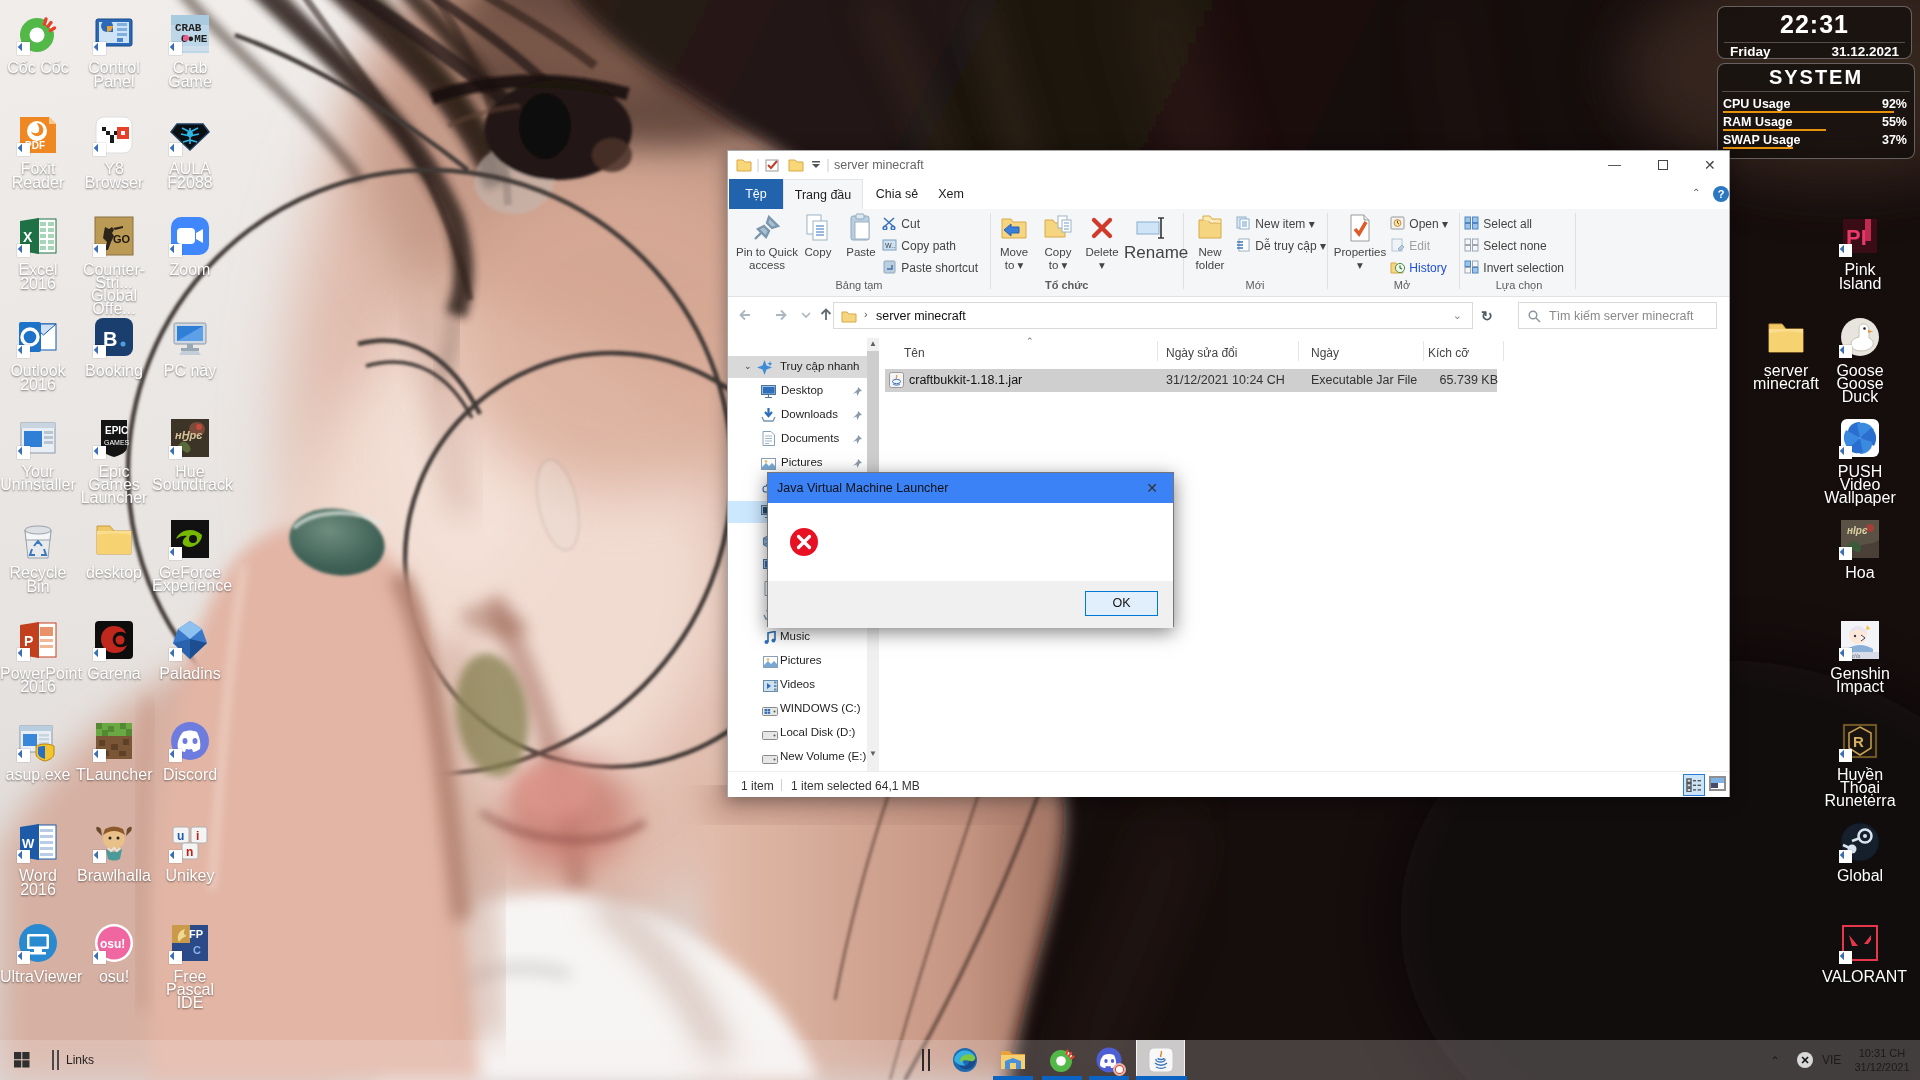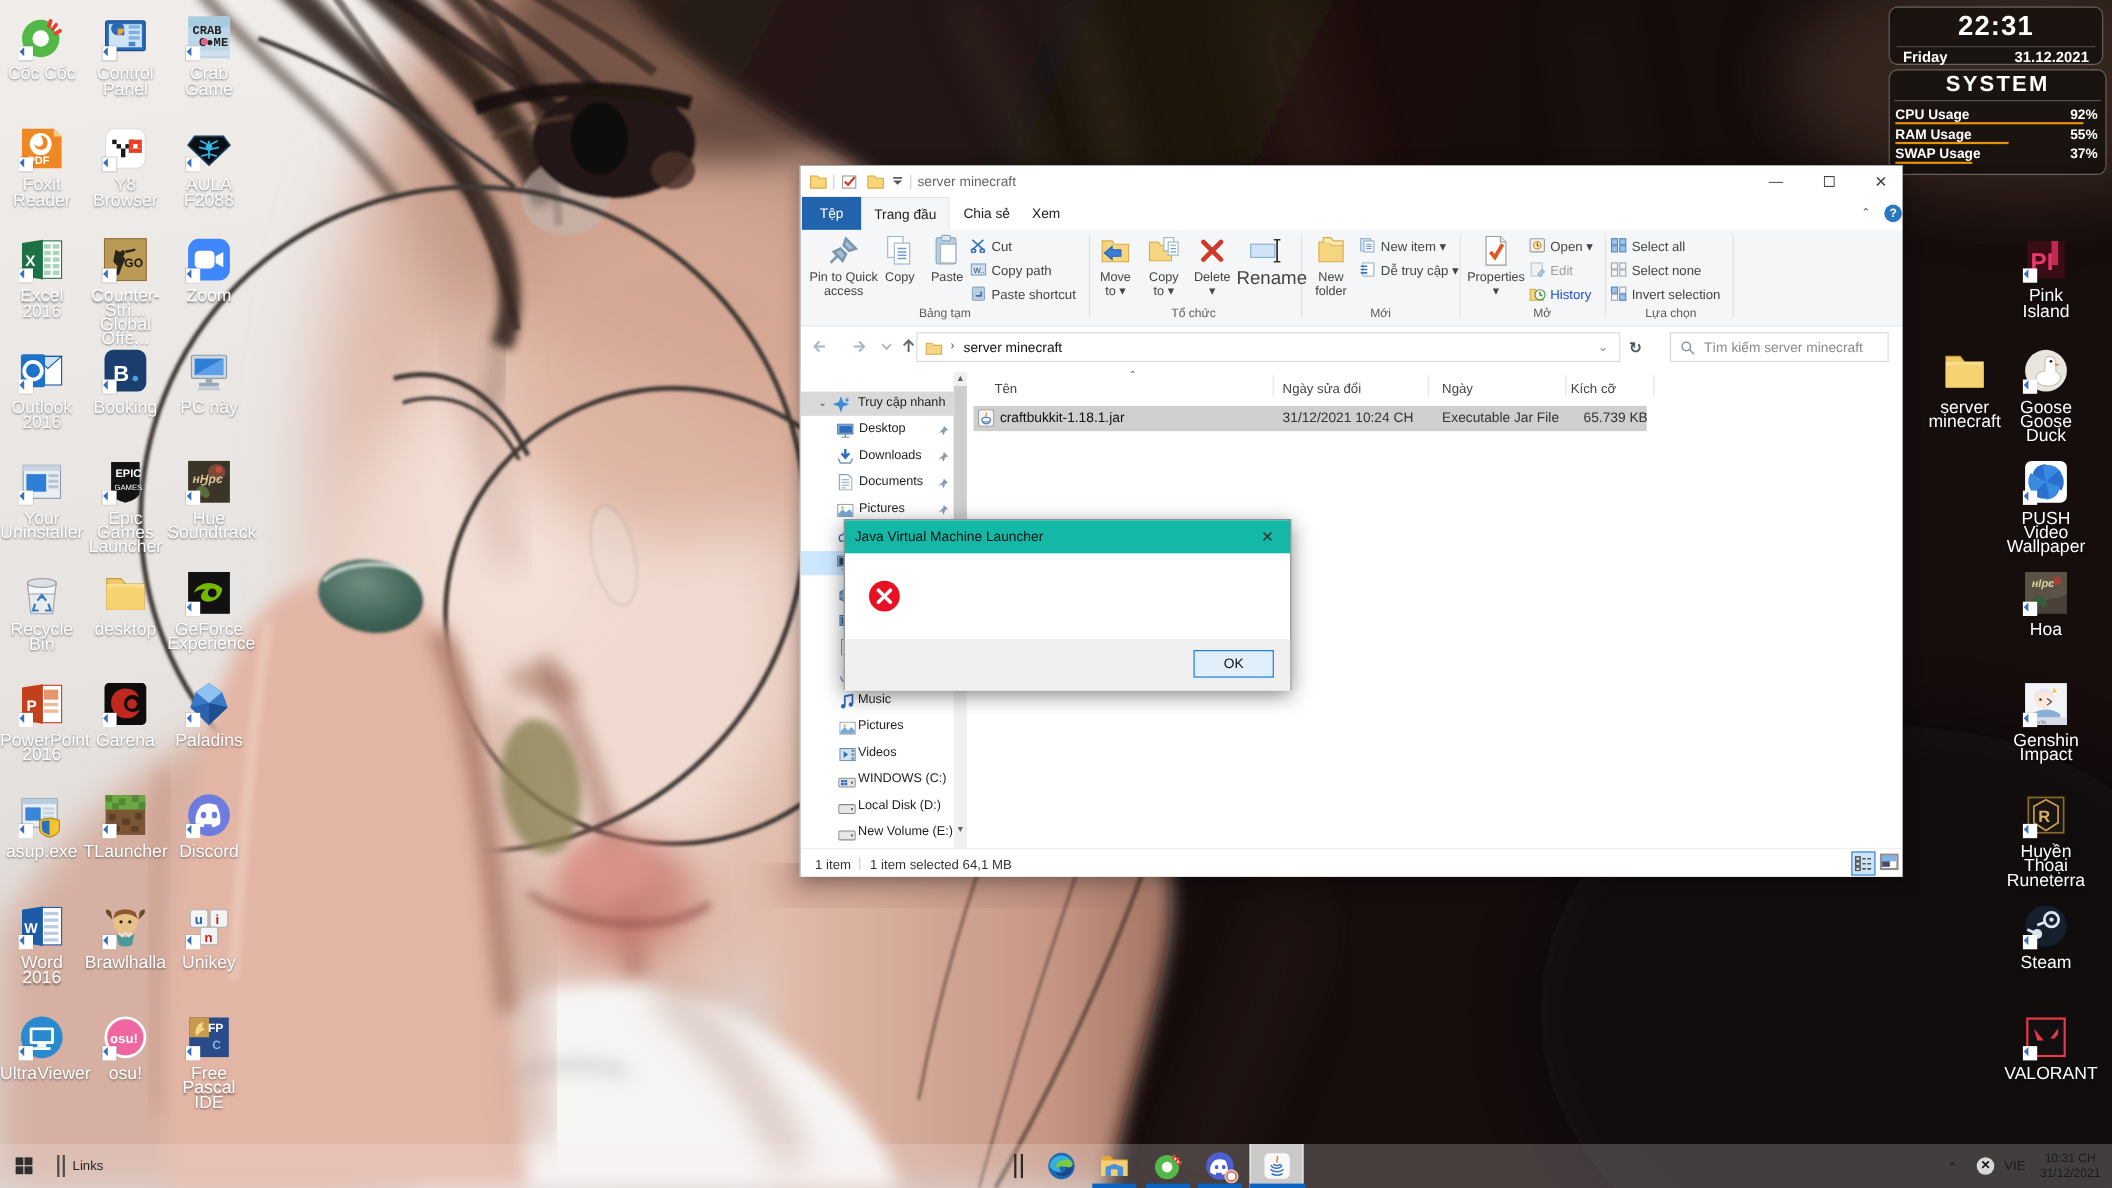--- a/index.html
+++ b/index.html
@@ -640,21 +640,21 @@
       <div class="ic">
   <svg width="42" height="42" viewBox="0 0 42 42">
           <circle cx="21" cy="21" r="19" fill="#16202d"></circle>
           <circle cx="21" cy="21" r="19" fill="none" stroke="#0d141d"></circle>
           <circle cx="26" cy="15" r="6.5" fill="none" stroke="#d8e4f0" stroke-width="2.5"></circle>
           <circle cx="26" cy="15" r="2" fill="#d8e4f0"></circle>
           <circle cx="13" cy="28" r="4.5" fill="#d8e4f0"></circle>
           <path d="M4,24 l9,4 m0,-8 l8,-3" stroke="#d8e4f0" stroke-width="2.5"></path>
         </svg>
   <div class="sc"></div></div>
-      <div class="lb">Steam</div>
+      <div class="lb">Global</div>
     </div>
 <div class="dicon" style="left:1822px; top:922px;">
       <div class="ic">
   <svg width="42" height="42" viewBox="0 0 42 42">
           <rect x="4" y="4" width="34" height="34" fill="#120f10" stroke="#e8374a" stroke-width="2"></rect>
           <path d="M10,13 l9,11 -6,0 Z" fill="#e8374a"></path>
           <path d="M32,13 l-7,9 4,0 3,-4 Z" fill="#e8374a"></path>
         </svg>
   <div class="sc"></div></div>
       <div class="lb">VALORANT</div>
@@ -692,21 +692,21 @@
 
   <div style="position:absolute; left:0; top:58px; width:100%; height:88px; background:#f5f6f7; border-bottom:1px solid #e2e2e2;">
 
     <div style="position:absolute; left:262px; top:4px; width:1px; height:76px; background:#e0e0e0;"></div>
     <div style="position:absolute; left:455px; top:4px; width:1px; height:76px; background:#e0e0e0;"></div>
     <div style="position:absolute; left:599px; top:4px; width:1px; height:76px; background:#e0e0e0;"></div>
     <div style="position:absolute; left:731px; top:4px; width:1px; height:76px; background:#e0e0e0;"></div>
     <div style="position:absolute; left:847px; top:4px; width:1px; height:76px; background:#e0e0e0;"></div>
 
     <div style="position:absolute; left:91px; top:70px; width:80px; text-align:center; color:#5c5c5c; font-size:11px;">Bảng tạm</div>
-    <div style="position:absolute; left:317px; top:70px; width:80px; text-align:center; color:#5c5c5c; font-size:11px;">Tổ chức</div>
+    <div style="position:absolute; left:317px; top:70px; width:80px; color:#5c5c5c; font-size:11px;font-weight:bold;">Tổ chức</div>
     <div style="position:absolute; left:487px; top:70px; width:80px; text-align:center; color:#5c5c5c; font-size:11px;">Mới</div>
     <div style="position:absolute; left:634px; top:70px; width:80px; text-align:center; color:#5c5c5c; font-size:11px;">Mở</div>
     <div style="position:absolute; left:751px; top:70px; width:80px; text-align:center; color:#5c5c5c; font-size:11px;">Lựa chọn</div>
 
     <div style="position:absolute; left:8px; top:4px; width:62px; text-align:center;">
       <svg width="30" height="30" viewBox="0 0 30 30" style="margin:0 auto;">
             <g stroke="#7a97ad" stroke-width="2.4" fill="#a9bfd0">
               <path d="M17,4 L26,13 L20,15 L15,10 Z"></path>
               <path d="M12,13 L17,18 L14,24 L6,16 Z"></path>
               <line x1="9" y1="20" x2="3" y2="26"></line>
@@ -1106,21 +1106,21 @@
           </svg>
     </div>
     <div style="position:absolute; left:981px; top:4px; width:17px; height:15px; border:2px solid #8f8f8f; background:#fff;">
       <div style="width:100%; height:5px; background:#7fb2e5;"></div>
           <div style="width:7px; height:5px; background:#4a4a6a; float:left;"></div>
     </div>
   </div>
 </div>
 
 <div id="dlg" style="position:absolute; left:767px; top:472px; width:407px; height:155px; z-index:3; background:#fff; border:1px solid #767676; box-shadow:0 5px 18px rgba(0,0,0,.5); font-size:12.5px;">
-  <div style="position:absolute; left:0; top:0; width:100%; height:30px; background:#14b8a6;">
+  <div style="position:absolute; left:0; top:0; width:100%; height:30px; background:#3b82f6;">
     <span style="position:absolute; left:9px; top:8px; color:#111;">Java Virtual Machine Launcher</span>
     <span style="position:absolute; right:15px; top:7px; color:#333; font-size:14px;">✕</span>
   </div>
   <svg width="30" height="30" viewBox="0 0 30 30" style="position:absolute; left:21px; top:54px;">
     <circle cx="15" cy="15" r="14" fill="#e81123"></circle>
     <g stroke="#fff" stroke-width="3.2" stroke-linecap="round">
           <line x1="9.5" y1="9.5" x2="20.5" y2="20.5"></line>
           <line x1="20.5" y1="9.5" x2="9.5" y2="20.5"></line>
         </g>
   </svg>

